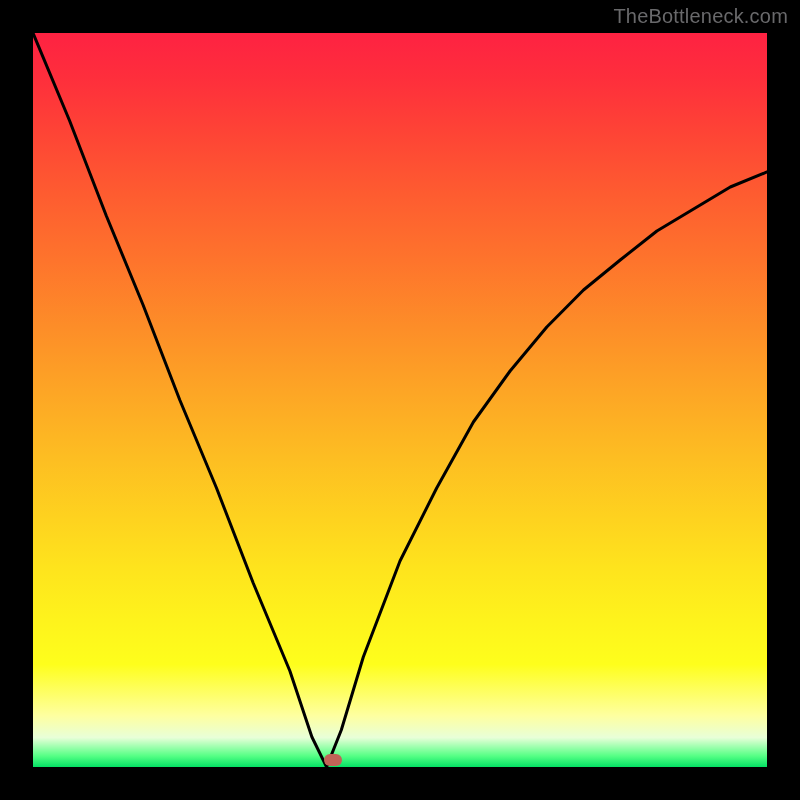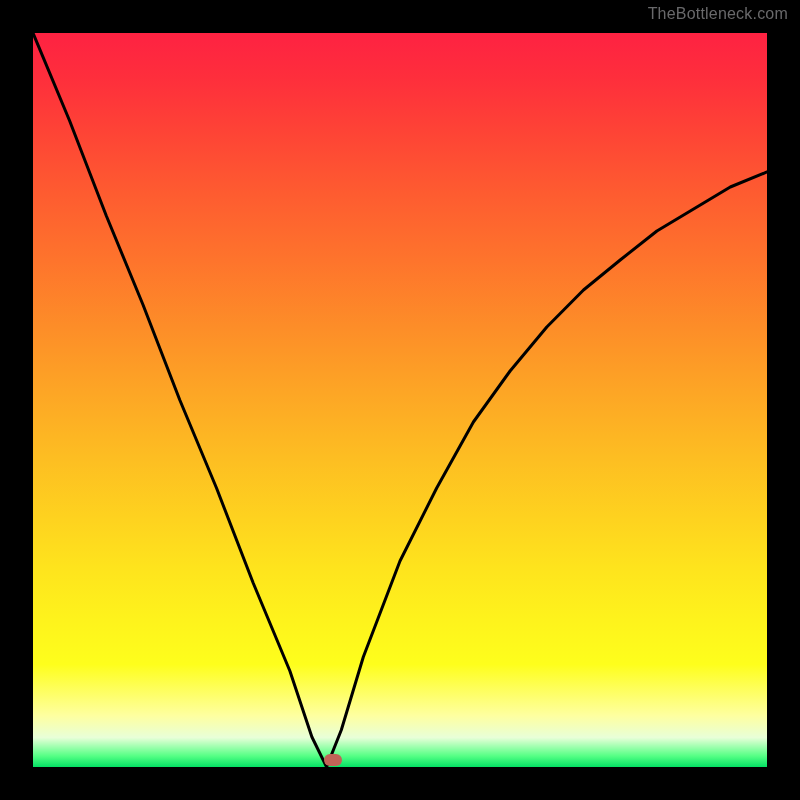--- a/index.html
+++ b/index.html
@@ -59,21 +59,21 @@
     height: 12px;
     background: #c16357;
     border-radius: 6px / 6px;
     transform: translate(-50%, -50%);
   }
   .watermark {
     position: absolute;
     top: 5px;
     right: 12px;
     color: #69696b;
-    font-size: 16px;
+    font-size: 20px;
     font-weight: 500;
     letter-spacing: 0.2px;
     user-select: none;
   }
 </style>
 </head>
 <body>
 
 <div class="frame">
 

